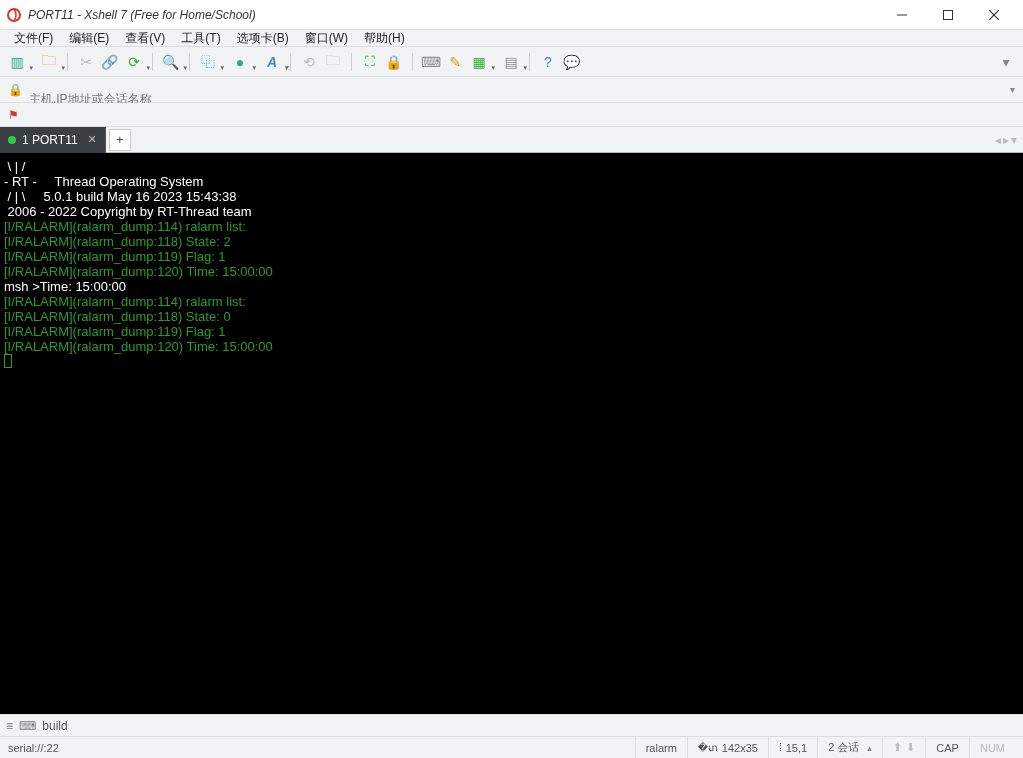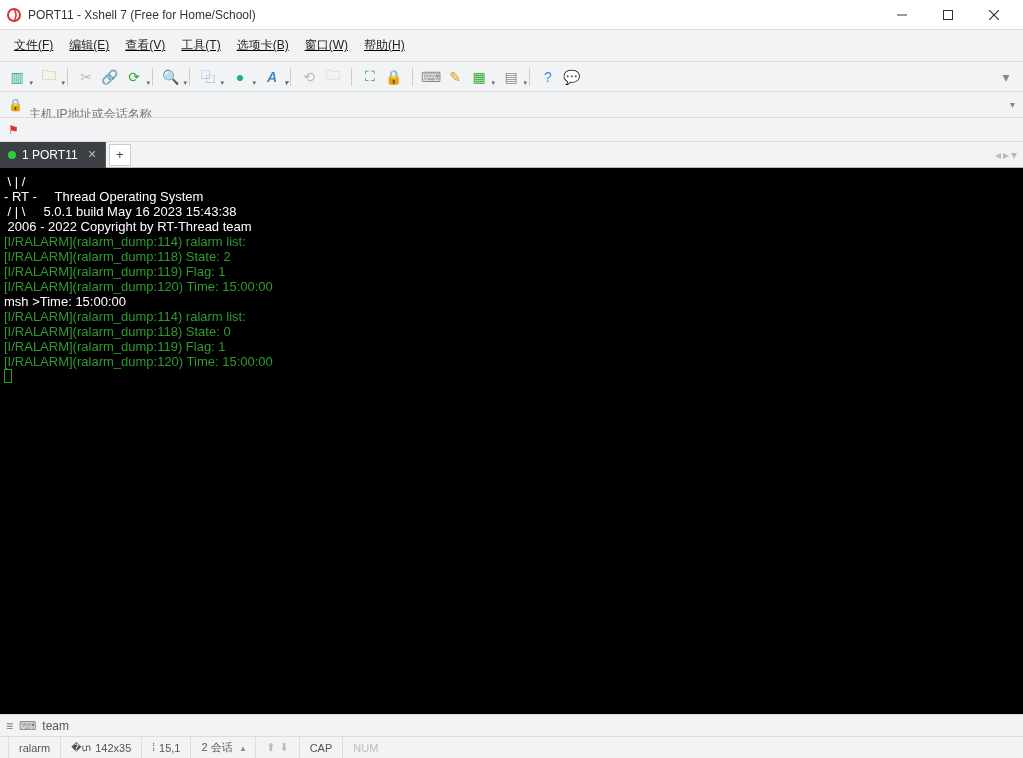--- a/index.html
+++ b/index.html
@@ -1,26 +1,26 @@
 <!DOCTYPE html>
 <html><head>
 <meta charset="utf-8">
 <style>
 * { margin: 0; padding: 0; box-sizing: border-box; font-family: "Microsoft YaHei", "Segoe UI", Tahoma, sans-serif; }
 body { width: 1023px; height: 758px; background: #fff; display: flex; flex-direction: column; overflow: hidden; font-size: 12px; }
 
 
-.titlebar { height: 30px; background: #fff; display: flex; align-items: center; padding: 0 6px; border-bottom: 1px solid #e0e0e0; }
+.titlebar { height: 30px; background: #fff; display: flex; align-items: center; padding: 0 6px; border-bottom: 1px solid #e0e0e0; font-style: italic; }
 .titlebar .app-icon { width: 16px; height: 16px; margin-right: 6px; display: inline-flex; align-items: center; justify-content: center; }
 .titlebar .title { flex: 1; font-size: 12px; color: #333; }
 .win-controls { display: flex; gap: 0; }
 .win-btn { width: 46px; height: 30px; display: flex; align-items: center; justify-content: center; color: #333; }
 
 
-.menubar { height: 32px; background: #f1f3f5; display: flex; align-items: center; padding: 0 6px; border-bottom: 1px solid #dcdcdc; text-decoration: underline; }
+.menubar { height: 17px; background: #f1f3f5; display: flex; align-items: center; padding: 0 6px; border-bottom: 1px solid #dcdcdc; }
 .menu-item { padding: 3px 8px; font-size: 12px; color: #222; cursor: default; }
 
 
 .toolbar { height: 30px; background: #f1f3f5; display: flex; align-items: center; padding: 0 6px; border-bottom: 1px solid #dcdcdc; gap: 2px; }
 .tool-btn { width: 22px; height: 22px; display: flex; align-items: center; justify-content: center; font-size: 14px; color: #555; position: relative; }
 .tool-btn.with-drop::after { content: "▾"; font-size: 7px; color: #666; position: absolute; right: -5px; bottom: 1px; }
 .tool-sep { width: 1px; height: 18px; background: #ccc; margin: 0 5px; }
 
 
 .addressbar { height: 26px; background: #f1f3f5; display: flex; align-items: center; padding: 0 8px; border-bottom: 1px solid #dcdcdc; gap: 6px; }
@@ -149,24 +149,25 @@
     <span>▸</span>
     <span>▾</span>
   </div>
 </div>
 
 <div class="terminal" id="terminal"><div> \ | /</div><div>- RT -     Thread Operating System</div><div> / | \     5.0.1 build May 16 2023 15:43:38</div><div> 2006 - 2022 Copyright by RT-Thread team</div><div class="g">[I/RALARM](ralarm_dump:114) ralarm list:</div><div class="g">[I/RALARM](ralarm_dump:118) State: 2</div><div class="g">[I/RALARM](ralarm_dump:119) Flag: 1</div><div class="g">[I/RALARM](ralarm_dump:120) Time: 15:00:00</div><div>msh &gt;Time: 15:00:00</div><div class="g">[I/RALARM](ralarm_dump:114) ralarm list:</div><div class="g">[I/RALARM](ralarm_dump:118) State: 0</div><div class="g">[I/RALARM](ralarm_dump:119) Flag: 1</div><div class="g">[I/RALARM](ralarm_dump:120) Time: 15:00:00</div><span class="cursor"></span></div>
 
 <div class="bottombar1">
   <span style="color:#777;">≡</span>
   <span style="color:#777;">⌨</span>
-  <span>team</span>
+  <span>build</span>
 </div>
 
 <div class="bottombar2">
+  <span class="status-left">serial://:22</span>
   <span class="status-seg">ralarm</span>
   <span class="status-seg">
       <span style="font-size:10px;">�տ</span>
       <span>142x35</span>
     </span>
   <span class="status-seg">
       <span style="font-size:10px;">⁞</span>
       <span>15,1</span>
     </span>
   <span class="status-seg">

